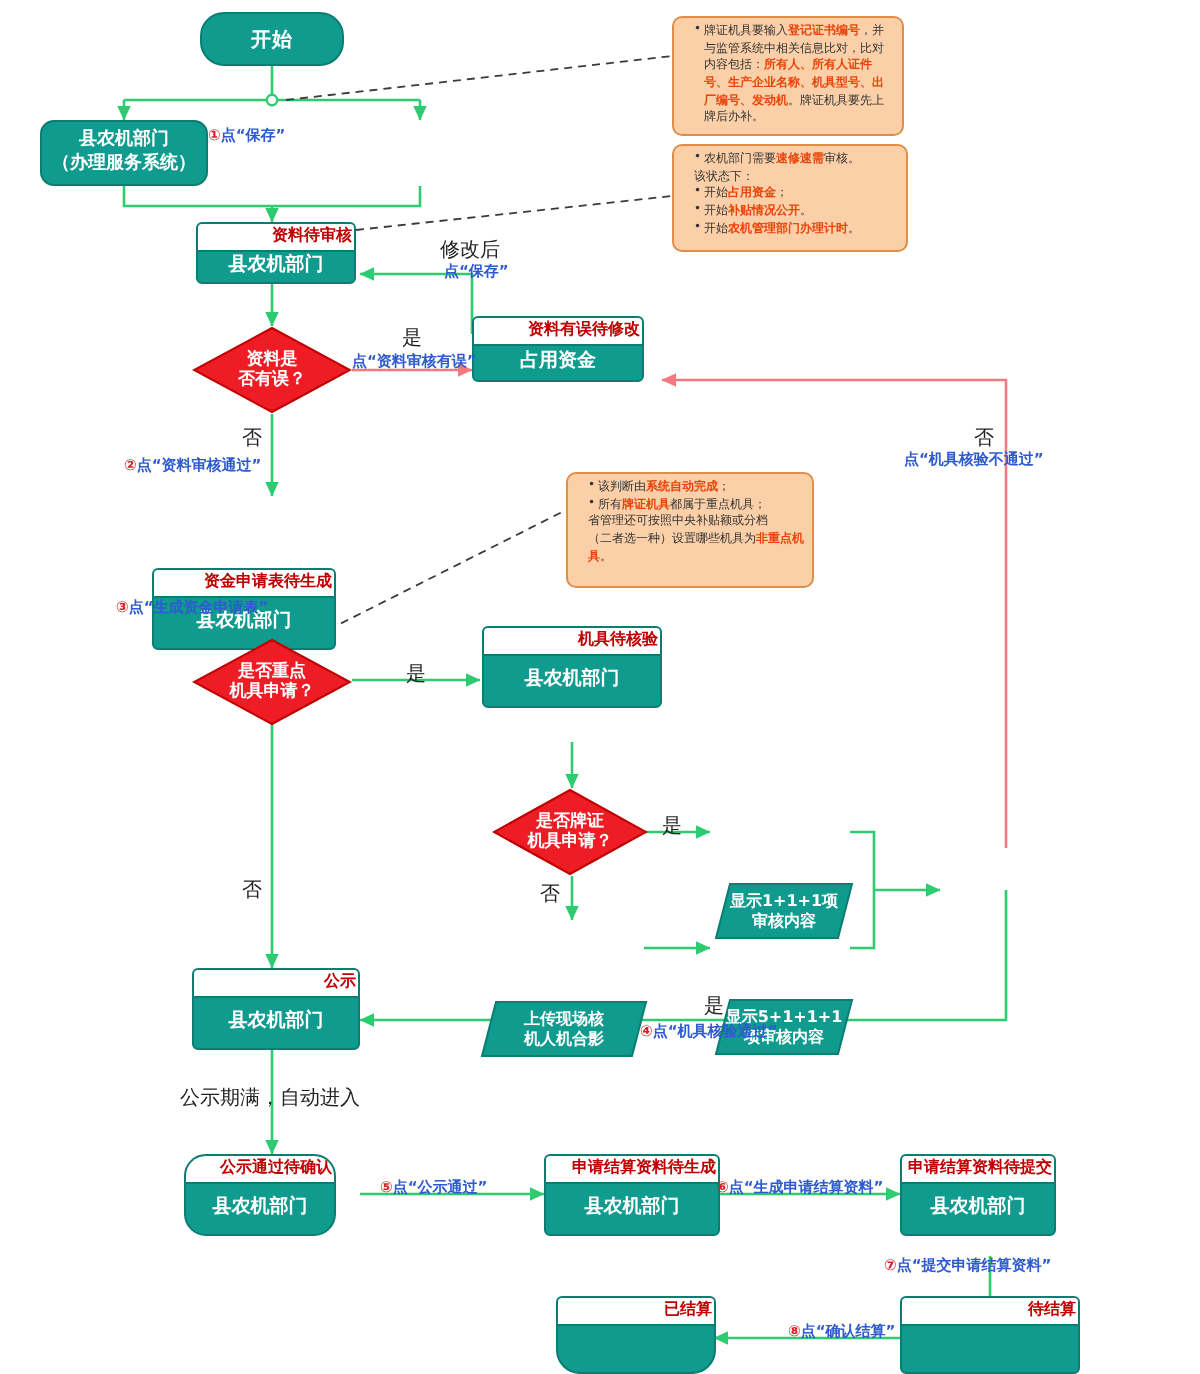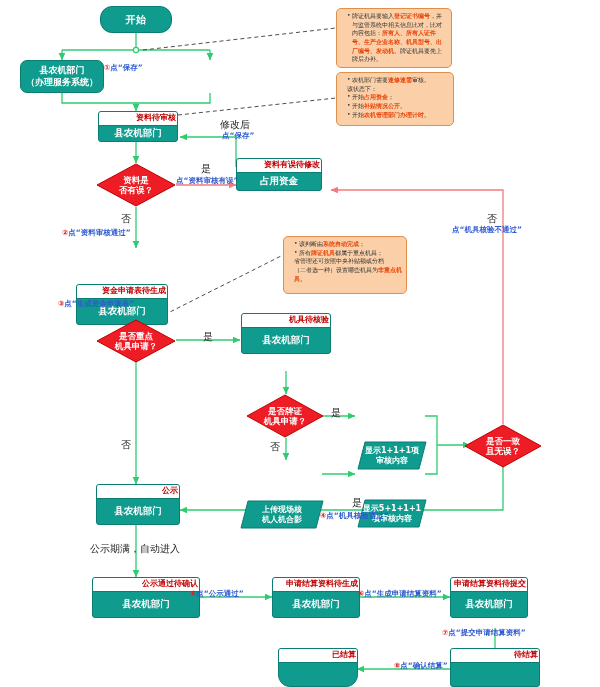--- a/index.html
+++ b/index.html
@@ -222,38 +222,27 @@
   <div class="para" style="left:357px;top:459px;width:70px;height:29px;">
     <svg class="psvg" width="70" height="29" viewBox="0 0 70 29">
       <polygon points="8,1 69,1 62,28 1,28" fill="#0f9b8e" stroke="#0b7d72" stroke-width="1"></polygon>
     </svg>
     <div class="plabel">
       <div style="white-space:pre-line;">显示5+1+1+1
 项审核内容</div>
     </div>
   </div>
 
-  <div class="diamond-wrap" style="left:464px;top:424px;width:78px;height:44px;">
-    <svg class="dm" viewBox="0 0 78 44">
-      <polygon points="39,1 77,22 39,43 1,22" fill="#ee1c25" stroke="#c00000" stroke-width="1"></polygon>
-    </svg>
-    <div class="dlabel">
-      <div>
-        <div>是否一致</div>
-        <div>且无误？</div>
-      </div>
-    </div>
-  </div>
 
   <div class="node statebox" style="left:96px;top:484px;width:84px;height:41px;">
     <div class="hdr">公示</div>
     <div class="bdy">县农机部门</div>
   </div>
 
-  <div class="node statebox" style="left:92px;top:577px;width:108px;height:41px;">
+  <div class="node statebox" style="left:92px;top:577px;width:76px;height:41px;border-radius:11px;">
     <div class="hdr">公示通过待确认</div>
     <div class="bdy">县农机部门</div>
   </div>
 
   <div class="node statebox" style="left:272px;top:577px;width:88px;height:41px;">
     <div class="hdr">申请结算资料待生成</div>
     <div class="bdy">县农机部门</div>
   </div>
 
   <div class="node statebox" style="left:450px;top:577px;width:78px;height:41px;">

